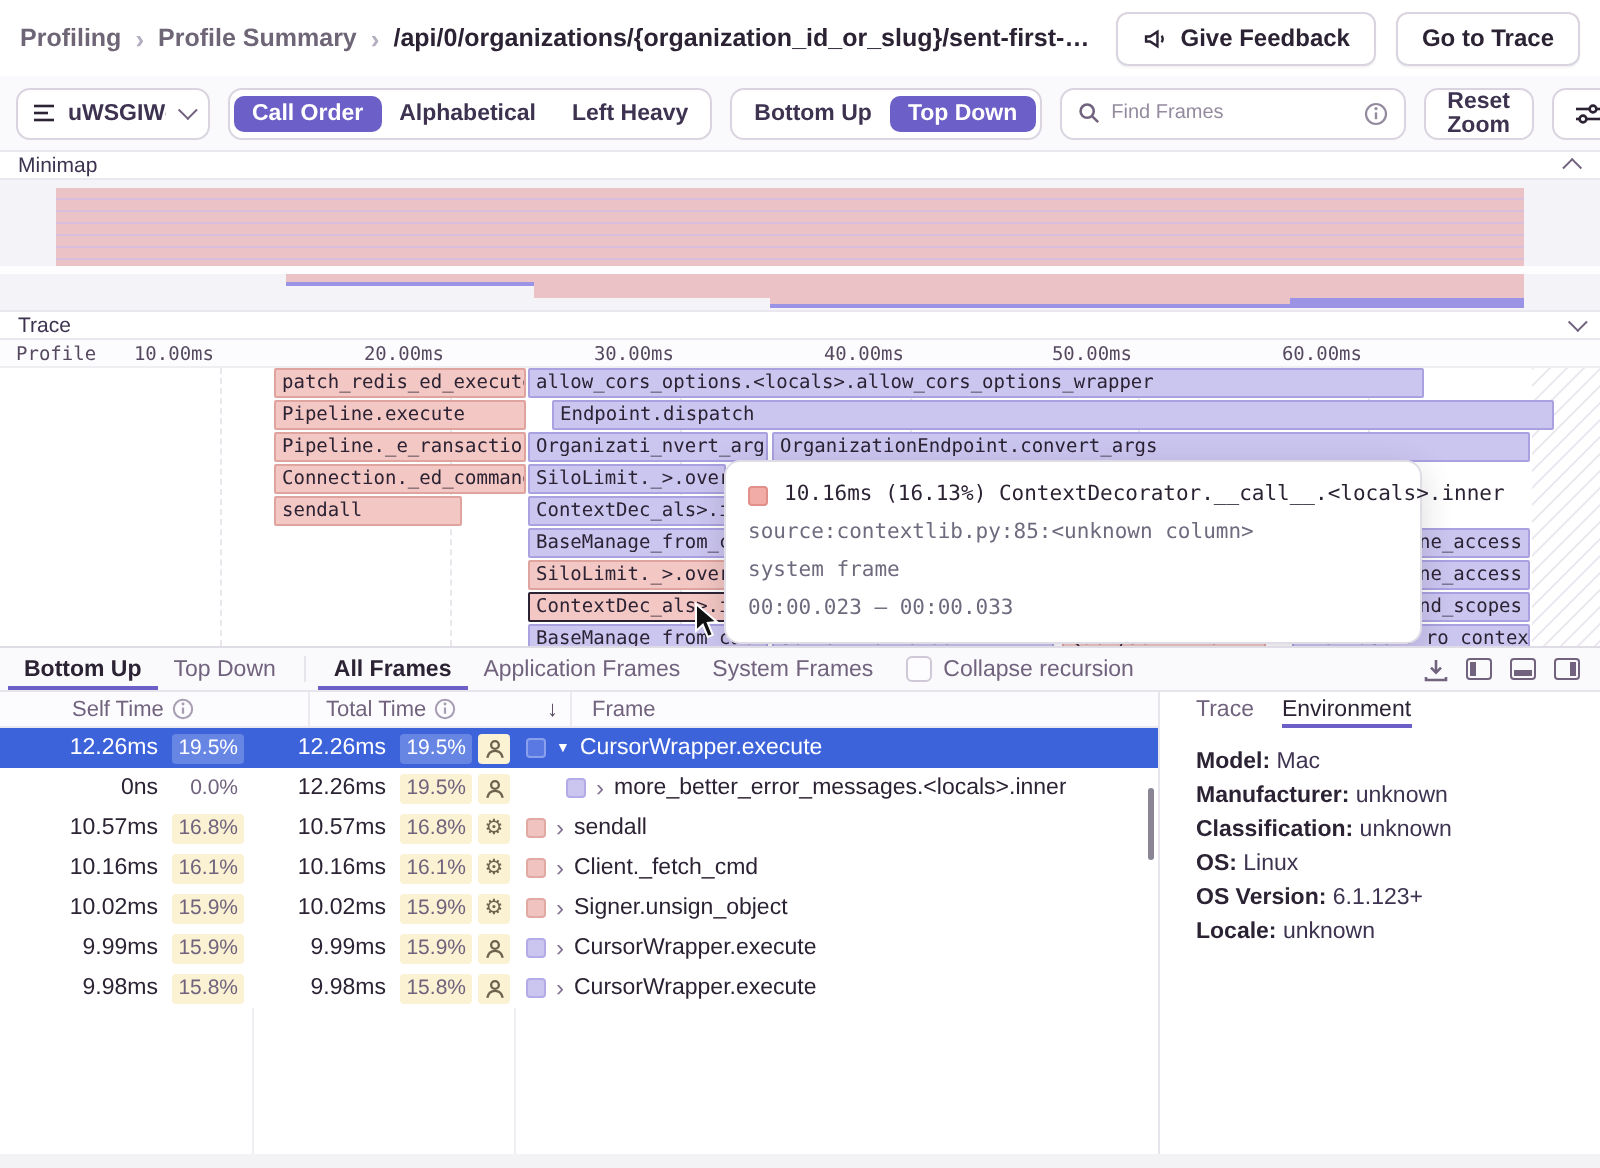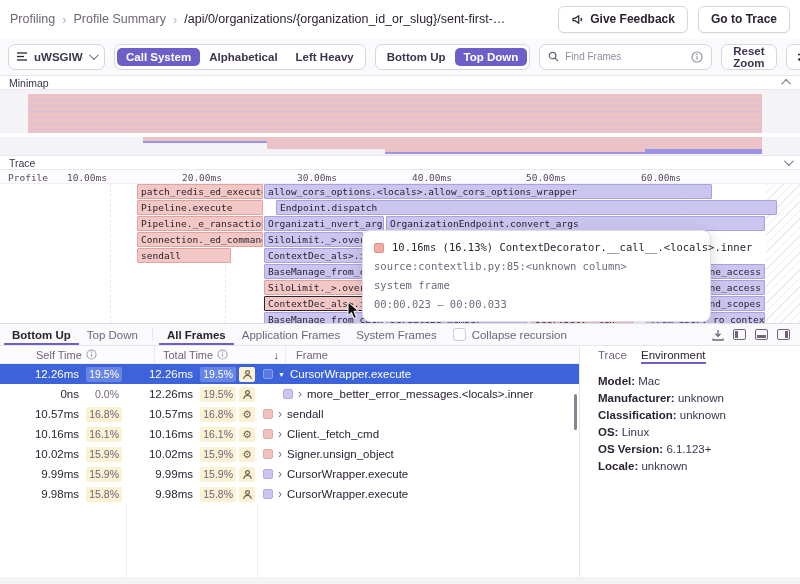--- a/index.html
+++ b/index.html
@@ -4,21 +4,21 @@
 <style>
   * { margin:0; padding:0; box-sizing:border-box; }
   html,body { background:#fff; }
   .app { position:relative; width:800px; height:584px; overflow:hidden; background:#fff;
          font-family:"Liberation Sans",sans-serif; color:#2b2233; font-size:12px; }
 
   
   .topbar { position:absolute; top:0; left:0; width:800px; height:38px; background:#fff;
             display:flex; align-items:center; padding:0 10px; }
   .breadcrumb { display:flex; gap:7px; font-size:12.5px; flex:1; min-width:0;
-                white-space:nowrap; overflow:hidden; }
+                white-space:nowrap; overflow:hidden;font-weight:bold; }
   .crumb { color:#6e6576; }
   .crumb.last { color:#2b2233; }
   .crumb-sep { color:#b5aec1; font-size:13px; }
   .topbar-actions { display:flex; gap:10px; }
   .btn { height:27px; padding:0 12px; border:1px solid #d9d4df; border-radius:6px; background:#fff;
          font-weight:700; font-size:12px; color:#2b2233; display:inline-flex; align-items:center; gap:6px;
          box-shadow:0 1px 1px rgba(43,34,51,.05); cursor:default; }
 
   
   .toolbar { position:absolute; top:38px; left:0; width:800px; height:38px; background:#faf9fc;
@@ -184,21 +184,21 @@
         <svg width="11" height="9" viewBox="0 0 11 9" stroke="#2b2233" stroke-width="1.3">
           <line x1="0" y1="1" x2="10" y2="1"></line>
             <line x1="0" y1="4.5" x2="7" y2="4.5"></line>
             <line x1="0" y1="8" x2="10" y2="8"></line>
         </svg>
       </span>
       <span class="lbl">uWSGIWor…</span>
       <span class="chev down"></span>
     </button>
     <div class="ctrl seg" id="sort-seg">
-        <span class="opt active">Call System</span>
+        <span class="opt active">Call Order</span>
         <span class="opt">Alphabetical</span>
         <span class="opt">Left Heavy</span>
       </div>
     <div class="ctrl seg" id="dir-seg">
         <span class="opt">Bottom Up</span>
         <span class="opt active">Top Down</span>
       </div>
     <div class="ctrl search">
       <span class="ic">
         <svg width="11" height="11" viewBox="0 0 12 12" fill="none" stroke="#71637e" stroke-width="1.4">

